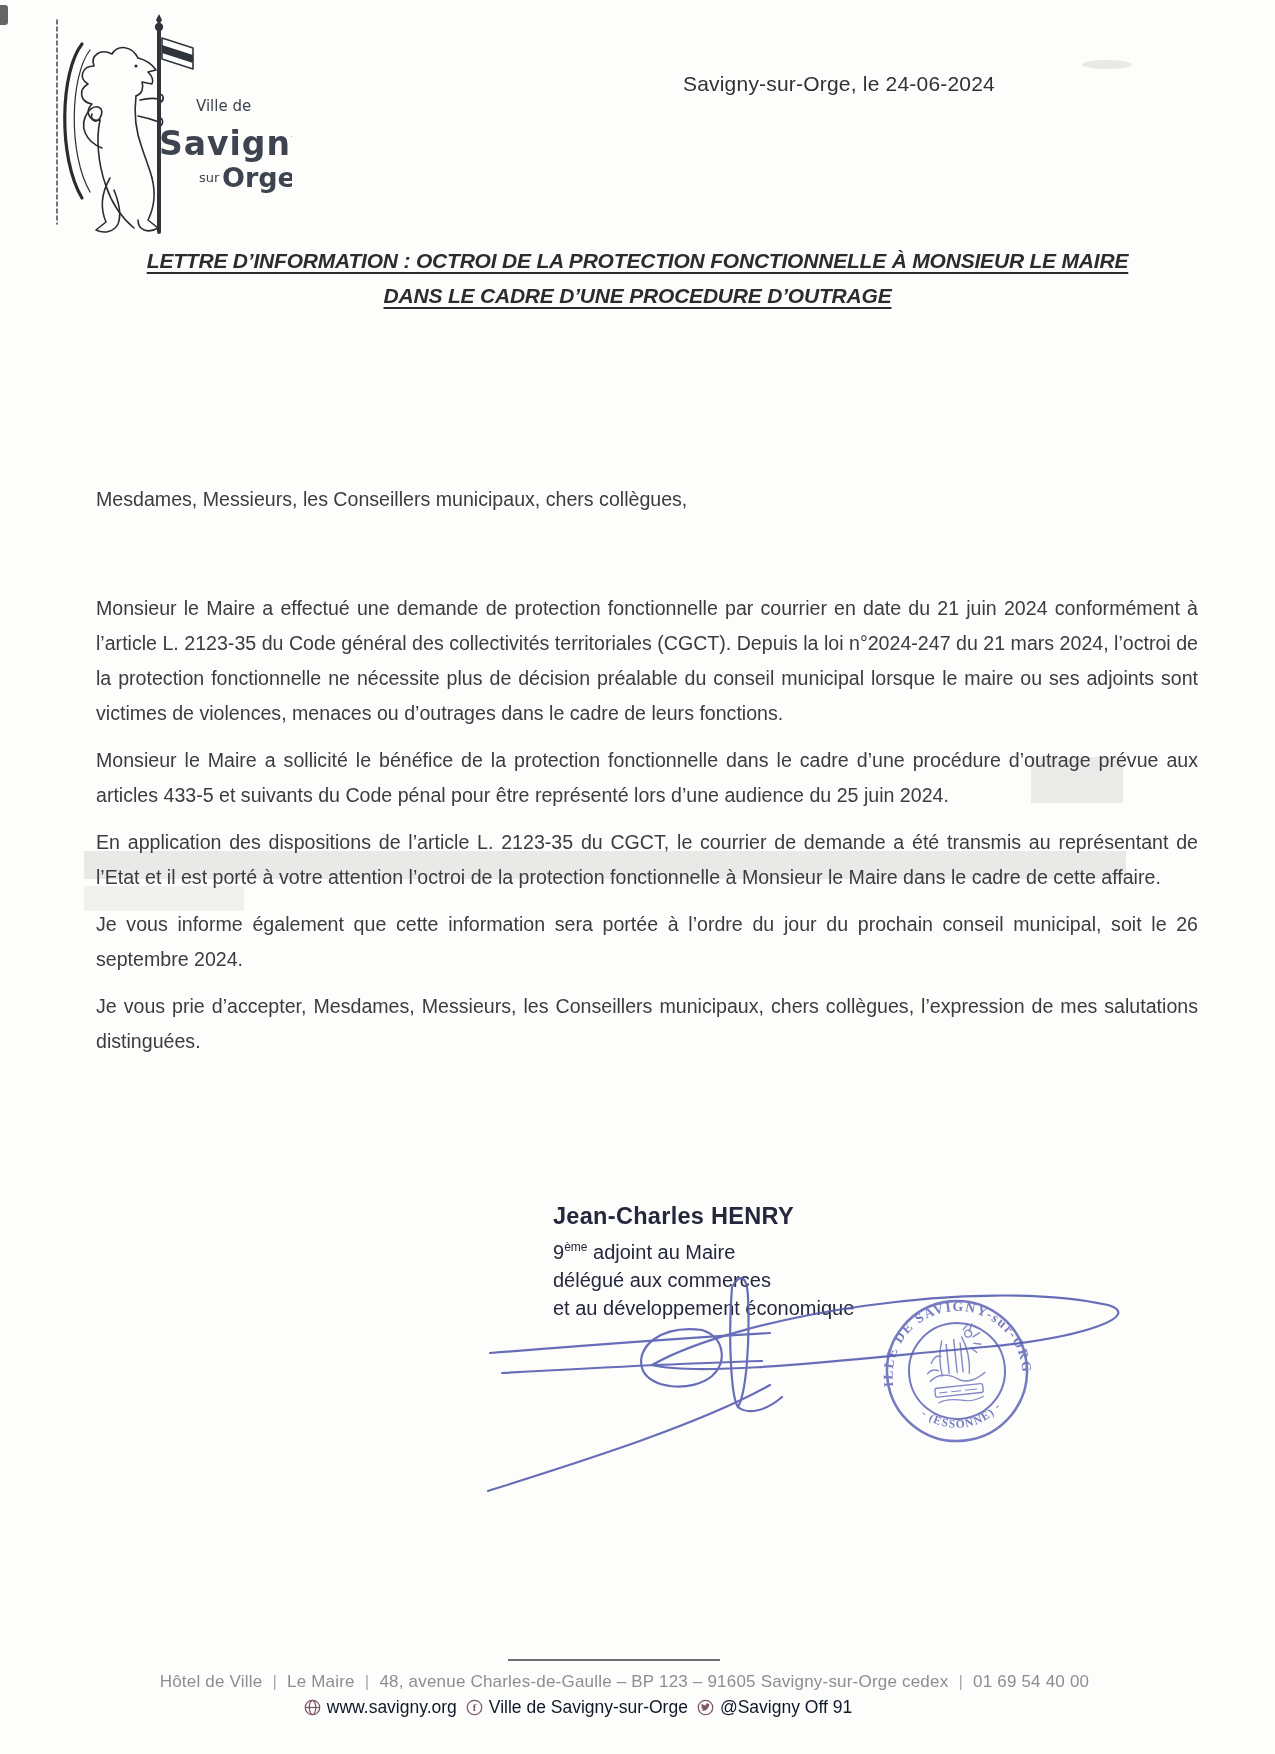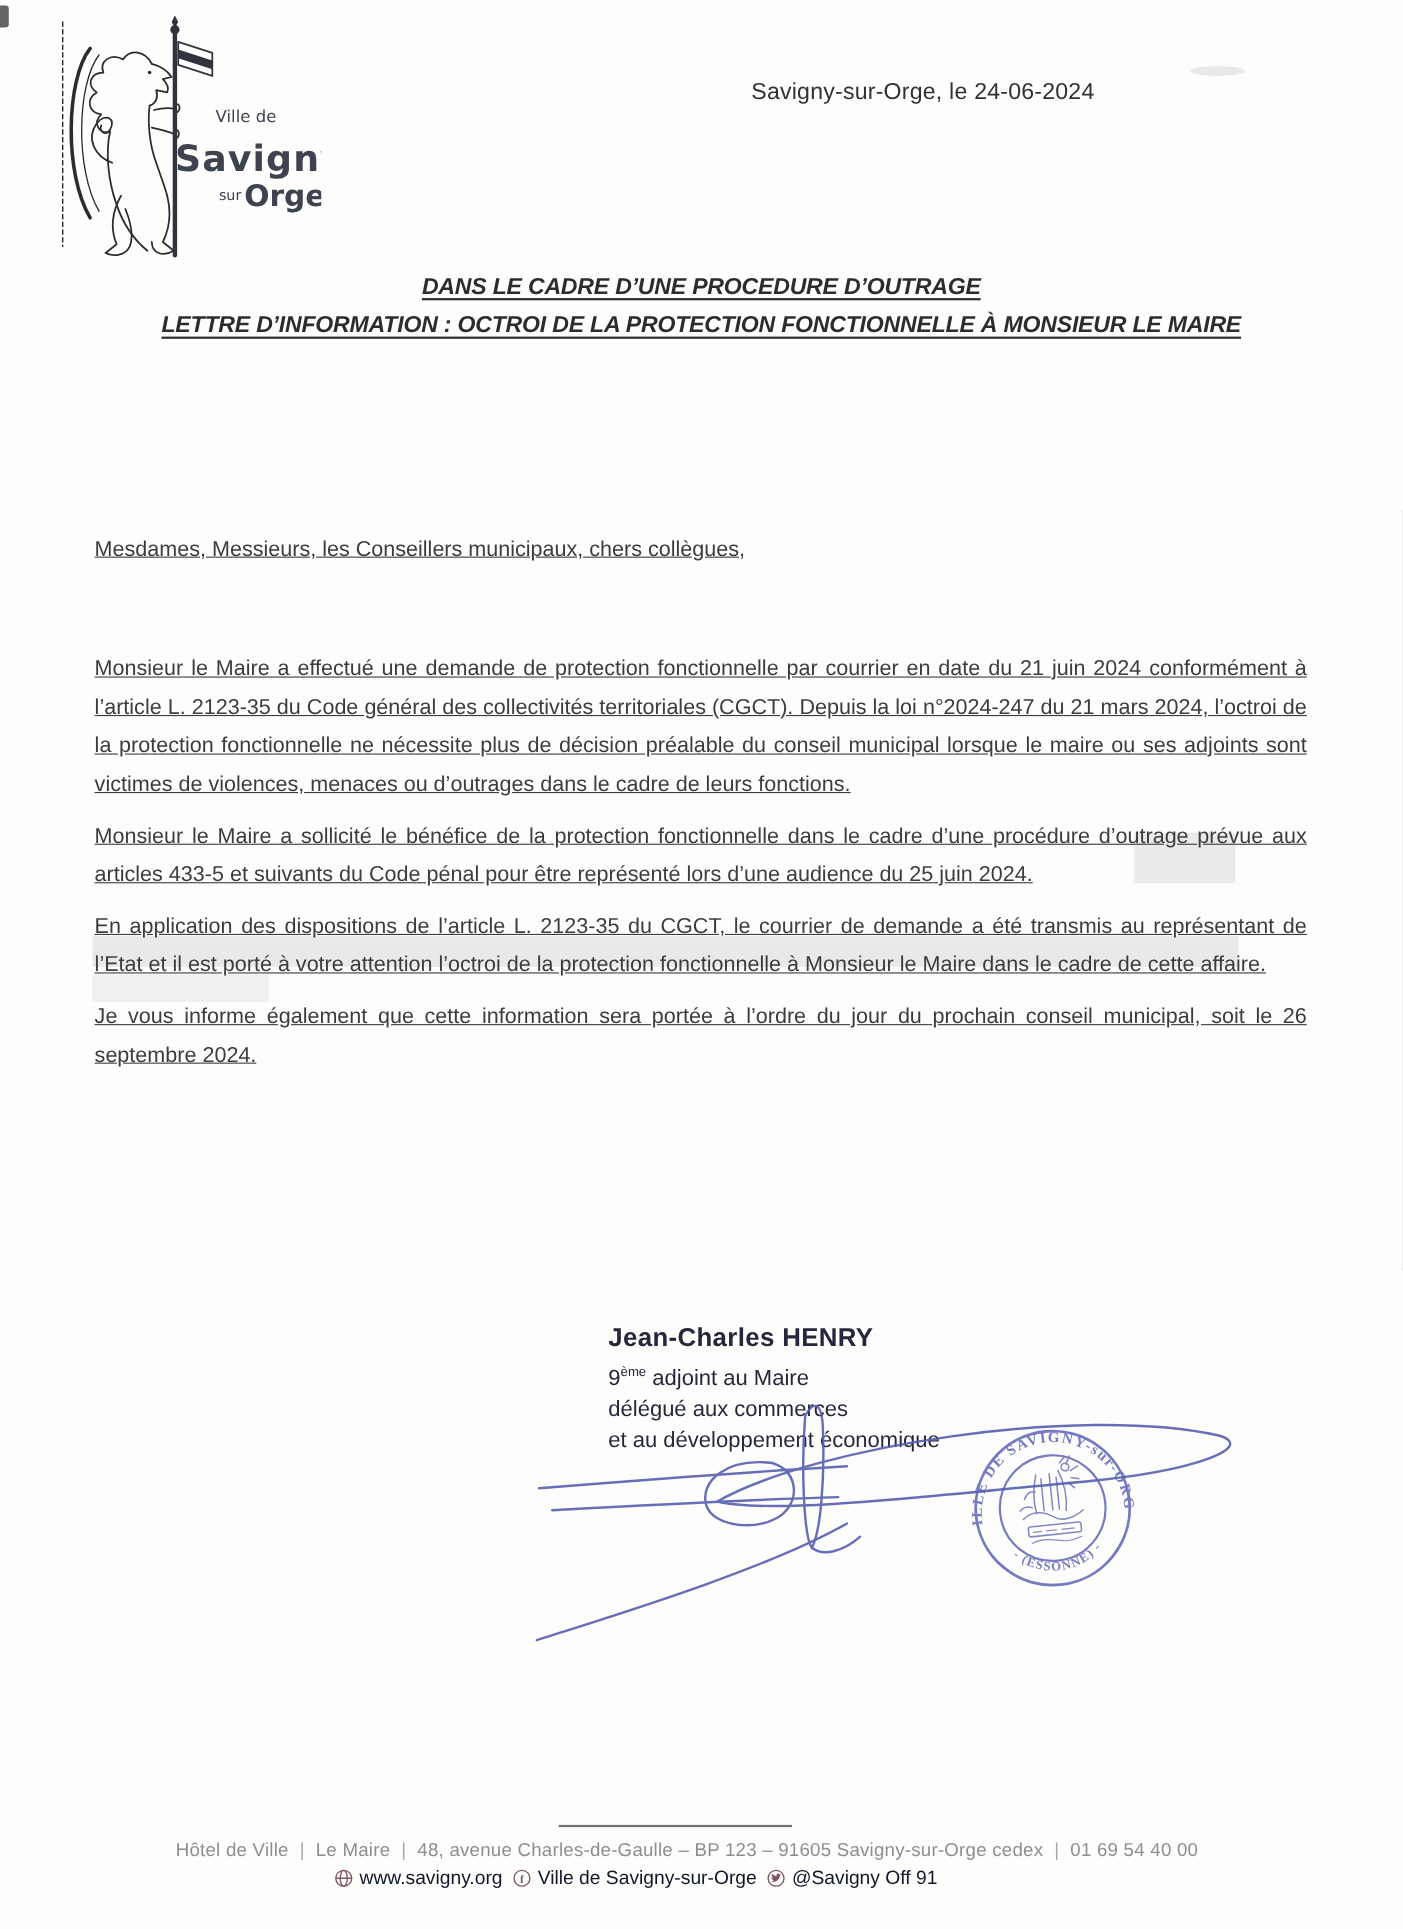--- a/index.html
+++ b/index.html
@@ -16,22 +16,22 @@
   .art-band1{left:84px;top:851px;width:1042px;height:28px;background:#e9e9e7;}
   .art-band2{left:84px;top:886px;width:160px;height:25px;background:#f0f0ee;}
   
   .logo-area{position:absolute;left:52px;top:8px;width:240px;height:228px;z-index:1;}
   .dateline{position:absolute;top:72px;right:280px;font-size:21px;color:#323232;z-index:1;letter-spacing:.2px;}
   
   .title{position:absolute;top:243px;left:0;width:100%;text-align:center;z-index:1;
     font-size:21px;font-weight:bold;font-style:italic;color:#2c2c2c;line-height:35px;letter-spacing:-.2px;}
   .title span{text-decoration:underline;text-decoration-thickness:2px;text-underline-offset:4px;}
   
-  .body{position:absolute;left:86px;top:482px;width:1102px;z-index:1;
-    font-size:19.6px;line-height:35px;text-align:justify;color:#3c3c3c;text-decoration:underline;}
+  .body{position:absolute;left:96px;top:482px;width:1102px;z-index:1;
+    font-size:19.6px;line-height:35px;text-align:justify;color:#3c3c3c;}
   .body .salutation{margin:0 0 74px 0;text-align:left;}
   .body p{margin:0 0 12px 0;}
   
   .sig-block{position:absolute;left:553px;top:1203px;width:480px;text-align:left;z-index:2;color:#25273c;}
   .sig-name{font-size:23.5px;font-weight:bold;letter-spacing:.3px;margin-bottom:3px;}
   .sig-role{font-size:20px;line-height:28px;}
   .sig-role sup{font-size:12px;}
   .signature-svg{position:absolute;left:440px;top:1275px;z-index:3;}
   .stamp-svg{position:absolute;left:877px;top:1291px;z-index:2;transform:rotate(-6deg);opacity:.92;}
   
@@ -92,30 +92,31 @@
         <text x="107" y="147" font-size="33" font-weight="600" letter-spacing="1">Savigny</text>
         <text x="147" y="174" font-size="13">sur</text>
         <text x="170" y="179" font-size="27" font-weight="600">Orge</text>
       </g>
     </svg>
   </div>
 
   <div class="dateline">Savigny-sur-Orge, le 24-06-2024</div>
 
   <div class="title">
+    <div><span>LETTRE D’INFORMATION : OCTROI DE LA PROTECTION FONCTIONNELLE À MONSIEUR LE MAIRE</span></div>
     <div><span>DANS LE CADRE D’UNE PROCEDURE D’OUTRAGE</span></div>
-    <div><span>LETTRE D’INFORMATION : OCTROI DE LA PROTECTION FONCTIONNELLE À MONSIEUR LE MAIRE</span></div>
   </div>
 
   <div class="body">
     <p class="salutation">Mesdames, Messieurs, les Conseillers municipaux, chers collègues,</p>
     <p>Monsieur le Maire a effectué une demande de protection fonctionnelle par courrier en date du 21 juin 2024 conformément à l’article L. 2123-35 du Code général des collectivités territoriales (CGCT). Depuis la loi n°2024-247 du 21 mars 2024, l’octroi de la protection fonctionnelle ne nécessite plus de décision préalable du conseil municipal lorsque le maire ou ses adjoints sont victimes de violences, menaces ou d’outrages dans le cadre de leurs fonctions.</p>
     <p>Monsieur le Maire a sollicité le bénéfice de la protection fonctionnelle dans le cadre d’une procédure d’outrage prévue aux articles 433-5 et suivants du Code pénal pour être représenté lors d’une audience du 25 juin 2024.</p>
     <p>En application des dispositions de l’article L. 2123-35 du CGCT, le courrier de demande a été transmis au représentant de l’Etat et il est porté à votre attention l’octroi de la protection fonctionnelle à Monsieur le Maire dans le cadre de cette affaire.</p>
     <p>Je vous informe également que cette information sera portée à l’ordre du jour du prochain conseil municipal, soit le 26 septembre 2024.</p>
+    <p>Je vous prie d’accepter, Mesdames, Messieurs, les Conseillers municipaux, chers collègues, l’expression de mes salutations distinguées.</p>
   </div>
 
   <div class="sig-block">
     <div class="sig-name">Jean-Charles HENRY</div>
     <div class="sig-role"><span>9</span><sup>ème</sup><span> adjoint au Maire</span></div>
     <div class="sig-role">délégué aux commerces</div>
     <div class="sig-role">et au développement économique</div>
   </div>
 
   <svg class="signature-svg" width="700" height="235" viewBox="0 0 700 235">

